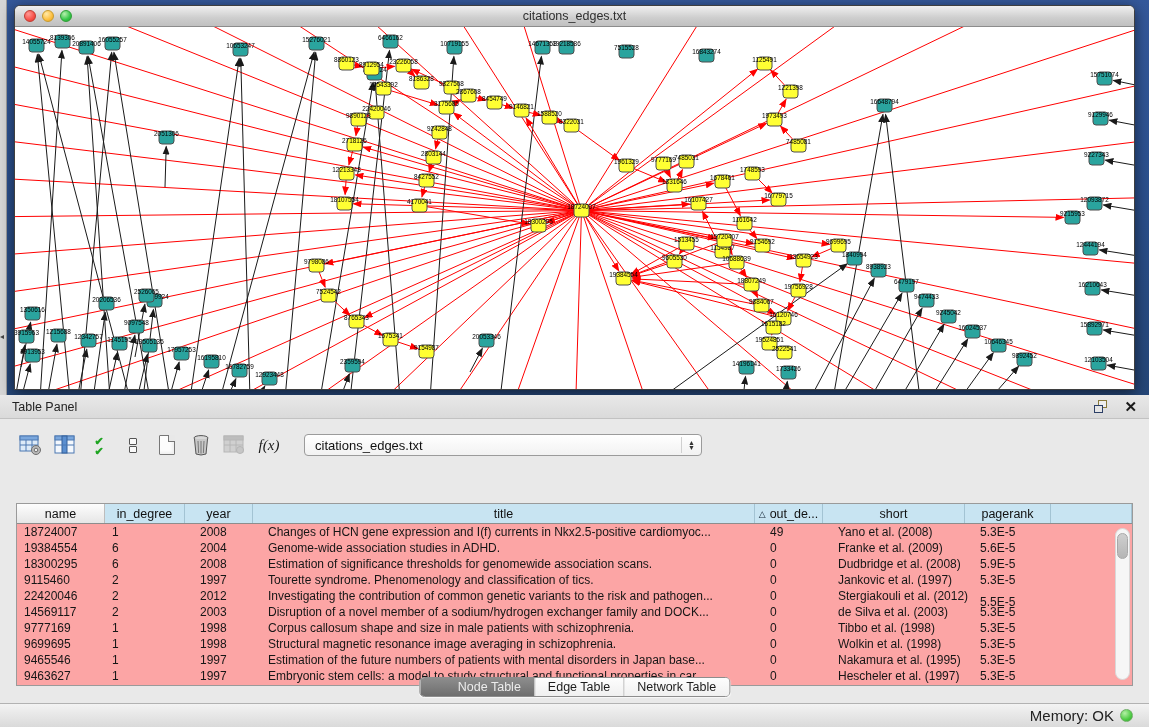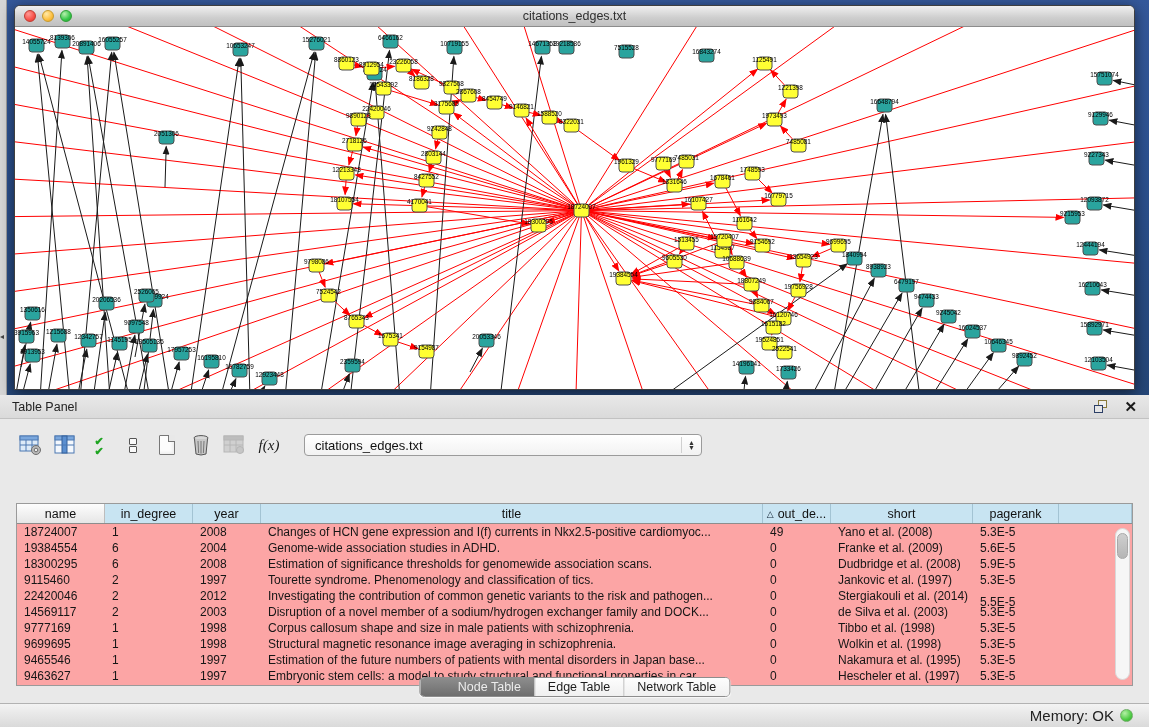--- a/index.html
+++ b/index.html
@@ -573,21 +573,21 @@
             <span>▼</span>
           </span>
       </div>
     </div>
 
     <div class="tablewrap">
       <div class="thead" id="thead">
           <div class="th gray" style="width: 88px;">
             <span>name</span>
           </div>
-          <div class="th" style="width: 88px;">
+          <div class="th" style="width: 80px;">
             <span>in_degree</span>
           </div>
           <div class="th" style="width: 68px;">
             <span>year</span>
           </div>
           <div class="th" style="width: 502px;">
             <span>title</span>
           </div>
           <div class="th" style="width: 68px;">
             <span class="sortglyph">△</span>
@@ -637,21 +637,21 @@
             <div class="td" style="width: 68px;">0</div>
             <div class="td" style="width: 142px;">Jankovic et al. (1997)</div>
             <div class="td" style="width: 86px;">5.3E-5</div>
           </div>
           <div class="tr">
             <div class="td" style="width: 88px;">22420046</div>
             <div class="td" style="width: 88px;">2</div>
             <div class="td" style="width: 68px;">2012</div>
             <div class="td" style="width: 502px;">Investigating the contribution of common genetic variants to the risk and pathogen...</div>
             <div class="td" style="width: 68px;">0</div>
-            <div class="td" style="width: 142px;">Stergiakouli et al. (2014)</div>
+            <div class="td" style="width: 142px;">Stergiakouli et al. (2012)</div>
             <div class="td" style="width: 86px; margin-top: 12px;">5.5E-5</div>
           </div>
           <div class="tr">
             <div class="td" style="width: 88px;">14569117</div>
             <div class="td" style="width: 88px;">2</div>
             <div class="td" style="width: 68px;">2003</div>
             <div class="td" style="width: 502px;">Disruption of a novel member of a sodium/hydrogen exchanger family and DOCK...</div>
             <div class="td" style="width: 68px;">0</div>
             <div class="td" style="width: 142px;">de Silva et al. (2003)</div>
             <div class="td" style="width: 86px;">5.3E-5</div>

